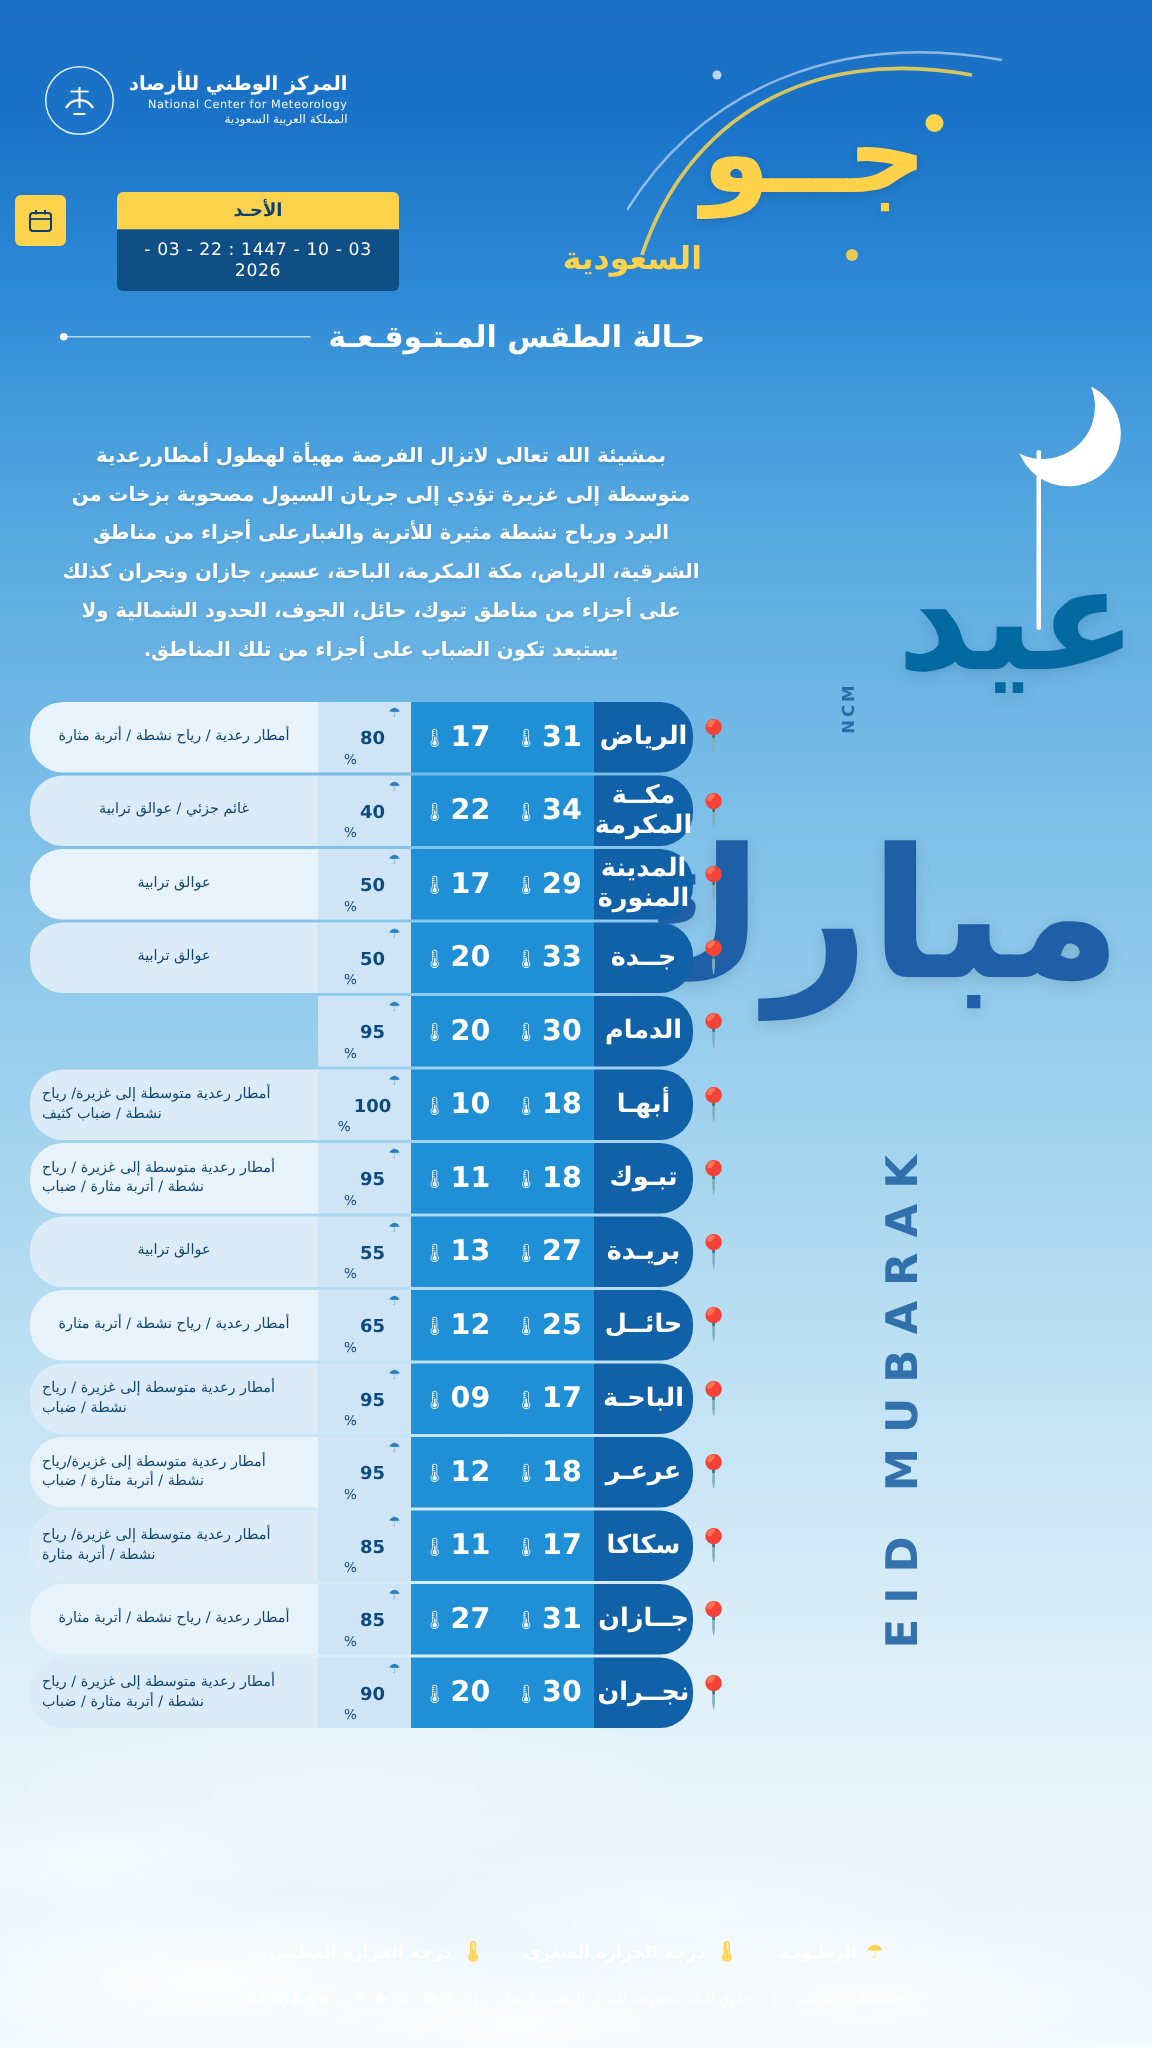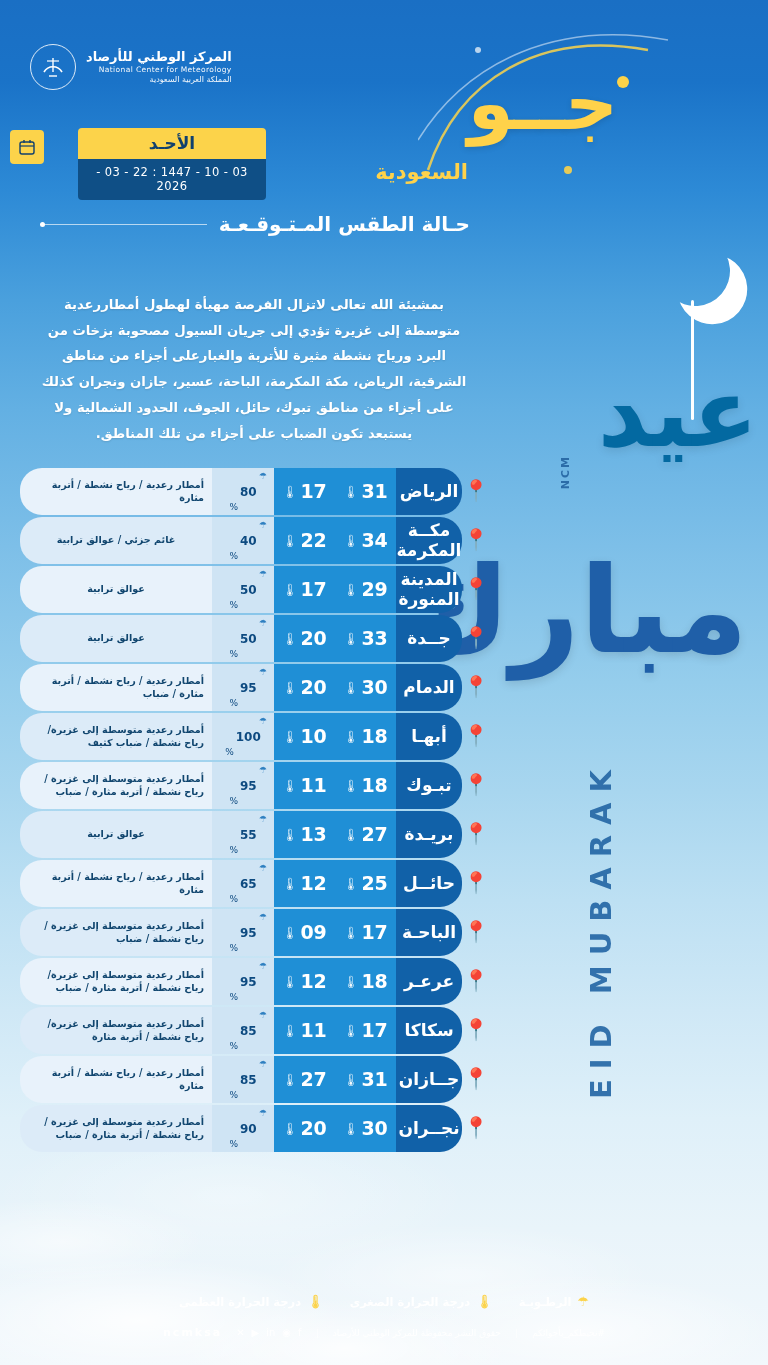--- a/index.html
+++ b/index.html
@@ -91,21 +91,21 @@
     transform: rotate(180deg);
     opacity: .92;
   }
   
   .day-badge {
     position: absolute; top: 128px; left: 78px;
     width: 188px; direction: rtl;
   }
   .day-name {
     background: #fcd34a; color: #10406e; font-weight: bold;
-    font-size: 17px; text-align: center; padding: 5px 0 6px;
+    font-size: 12px; text-align: center; padding: 5px 0 6px;
     border-radius: 4px 4px 0 0;
   }
   .day-date {
     background: #0f4f86; color: #fff; font-size: 11.5px;
     text-align: center; padding: 6px 16px 7px; letter-spacing: .4px;
     border-radius: 0 0 4px 4px;
   }
   .cal-icon {
     position: absolute; top: 130px; left: 10px;
     width: 34px; height: 34px; border-radius: 4px;
@@ -167,23 +167,22 @@
     position: relative;
   }
   .hum .hval { font-size: 12px; font-weight: bold; }
   .hum .hpct { font-size: 9px; align-self: flex-end; padding-bottom: 3px; }
   .hum .hicon {
     position: absolute; top: 3px; right: 7px; font-size: 9px; color: #2e7fc0;
   }
   .desc {
     flex: 1; background: #e8f2fb; color: #11466f;
     display: flex; align-items: center; justify-content: center;
-    font-size: 9.6px; text-align: right; padding: 16px 8px; line-height: 1.3;
+    font-size: 9.6px; text-align: left; padding: 16px 8px; line-height: 1.3;
     border-radius: 22px 0 0 22px;
-    font-weight: bold;
   }
   .row.alt .desc { background: #dcebf8; }
   
   .legend {
     position: absolute; bottom: 56px; left: 0; right: 0;
     display: flex; justify-content: center; align-items: center; gap: 26px;
     direction: rtl; color: #fff; font-size: 11.5px; font-weight: bold;
   }
   .legend-item { display: flex; align-items: center; gap: 6px; }
   .legend-item .lic { color: #fcd34a; font-size: 13px; }
@@ -351,21 +350,20 @@
         <span class="tcell">
           <span class="tval">20</span>
           <span class="ticon">🌡</span>
         </span>
       </div>
       <div class="hum">
         <span class="hicon">☂</span>
         <span class="hval">95</span>
         <span class="hpct">%</span>
       </div>
-      <div class="desc">أمطار رعدية / رياح نشطة / أتربة مثارة / ضباب</div>
     </div>
     <div class="row alt">
       <div class="pin">📍</div>
       <div class="city">أبهـا</div>
       <div class="temps">
         <span class="tcell">
           <span class="tval">18</span>
           <span class="ticon">🌡</span>
         </span>
         <span class="tcell">

